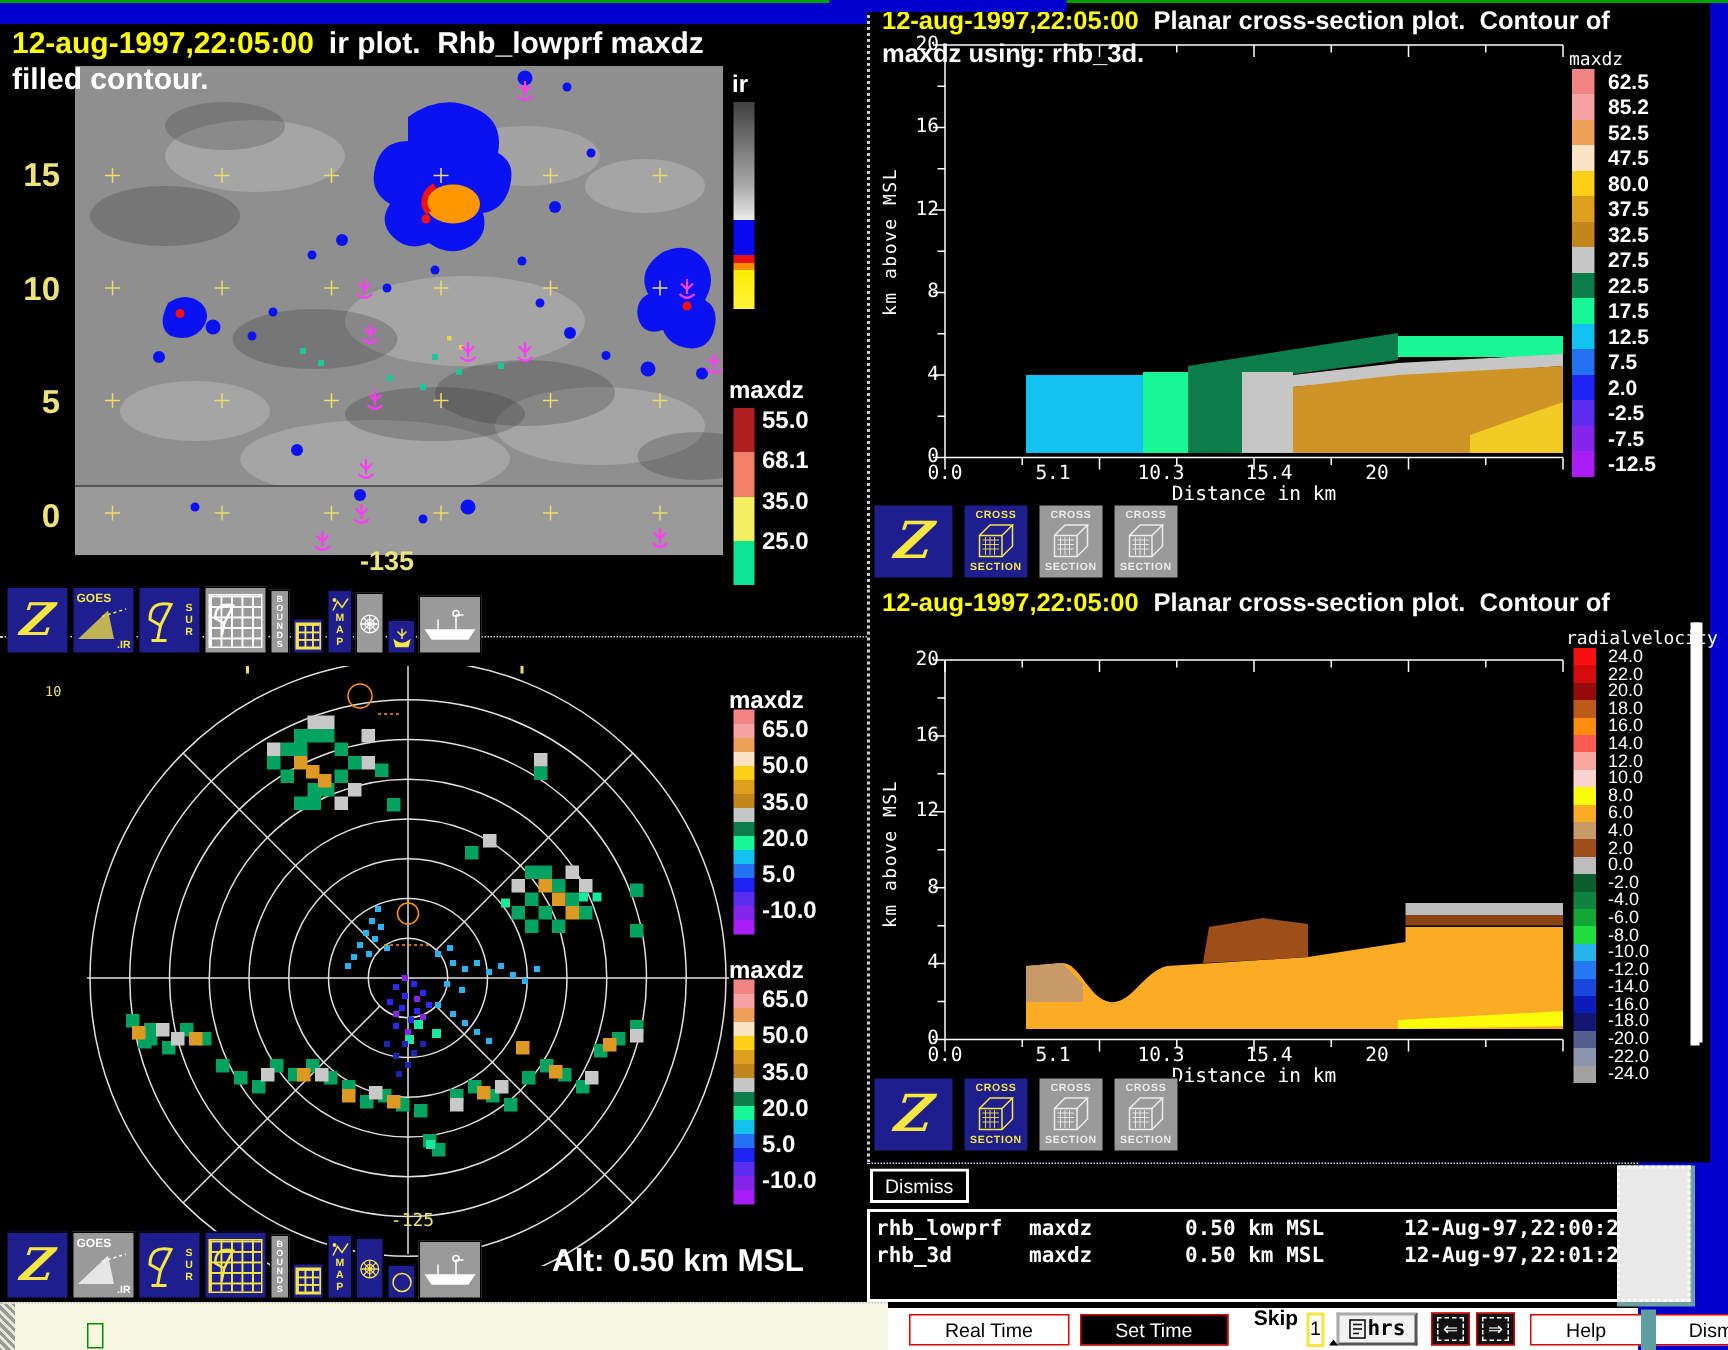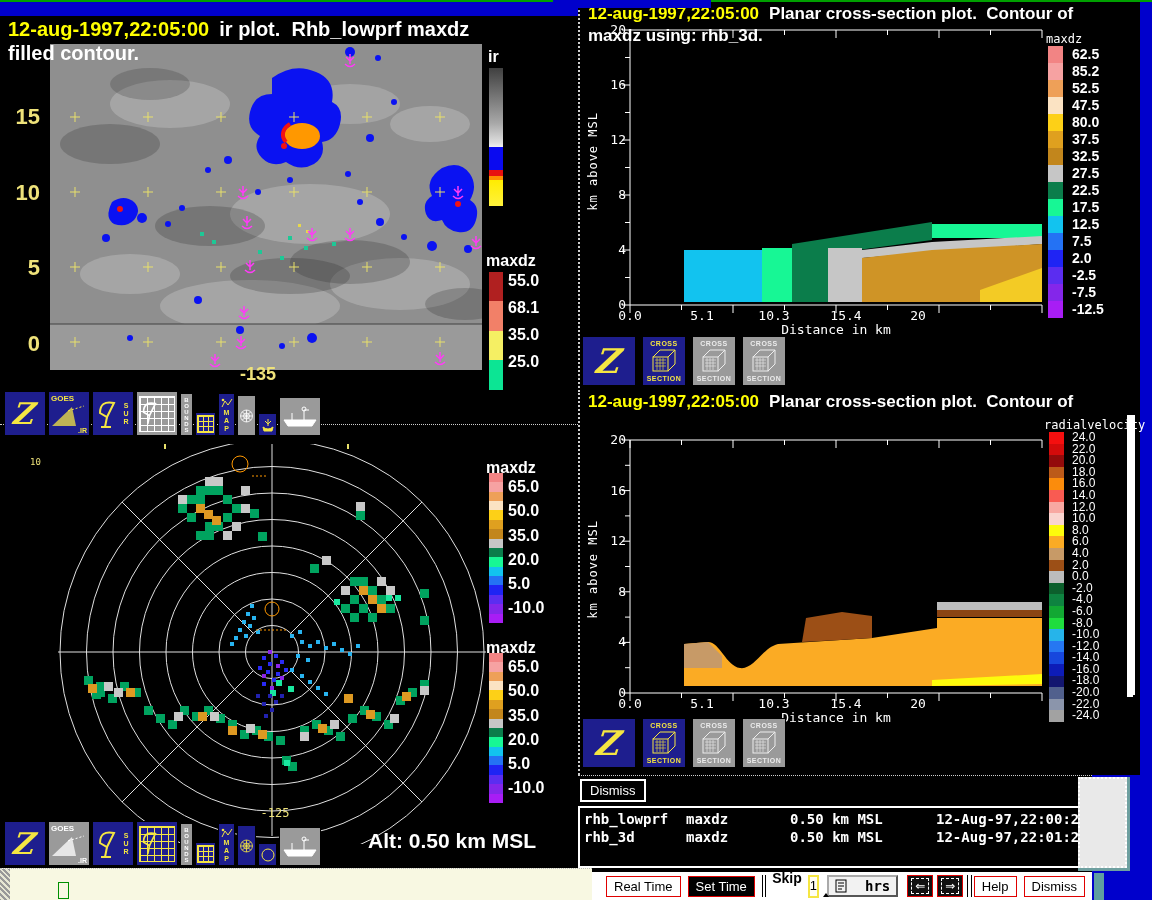--- a/index.html
+++ b/index.html
@@ -90,28 +90,28 @@
   .stable{position:absolute;left:0;top:30px;width:510px;height:62px;border:2px solid #fff;box-sizing:border-box;
           font-family:"DejaVu Sans Mono",monospace;font-weight:bold;font-size:14px;color:#fff;padding:2px 0 0 4px;}
   .srow{display:grid;grid-template-columns:102px 104px 146px auto;line-height:18px;white-space:pre;}
 
   
   .term-edge{position:absolute;left:0;top:0;width:10px;height:32px;background:repeating-linear-gradient(45deg,#999 0 2px,#e6e6d4 2px 4px);}
   .term-text{position:absolute;left:14px;top:-7px;font-family:"DejaVu Sans Mono",monospace;font-weight:bold;font-size:14px;color:#555;white-space:pre;}
   .term-cursor{position:absolute;left:58px;top:13px;width:9px;height:15px;border:1px solid #009000;}
 
   
-  .wbtn{border:1px solid #e00000;background:#fff;color:#000;font-size:13px;padding:2px 7px;margin-right:7px;white-space:nowrap;}
+  .wbtn{border:1px solid #e00000;background:#fff;color:#000;font-size:13px;padding:2px 23px;margin-right:7px;white-space:nowrap;}
   .wbtn.dark{background:#000;color:#fff;}
   .vsep{width:3px;height:22px;background:#000;margin-right:3px;}
   .skip-lbl{font-weight:bold;font-size:14px;margin:0 6px 16px 4px;color:#000;}
   .skip-field{width:32px;height:19px;border:2px solid #f5e642;background:#fffef4;color:#000;font-size:13px;
               text-align:center;line-height:17px;margin-right:8px;position:relative;}
   .caret{position:absolute;left:13px;bottom:-1px;width:0;height:0;border:3px solid transparent;border-bottom:4px solid #000;}
-  .hrs-btn{display:flex;align-items:center;gap:18px;border:2px outset #aaa;background:#f2f2f2;color:#000;
+  .hrs-btn{display:flex;align-items:center;gap:1px;border:2px outset #aaa;background:#f2f2f2;color:#000;
            font-family:"DejaVu Sans Mono",monospace;font-weight:bold;font-size:14px;padding:1px 6px;margin-right:9px;}
   .arr-btn{background:#111;border:1px solid #e00000;padding:2px 3px;margin-right:4px;}
   .arr-btn span{display:block;border:1px dashed #fff;color:#fff;font-size:12px;line-height:14px;padding:0 3px;}
 
   
   .sat{position:absolute;left:50px;top:28px;width:432px;height:326px;background-color:#8f8f8f;overflow:hidden;}
   .alt-label{position:absolute;color:#fff;font-weight:bold;font-size:21px;white-space:pre;}
   .mini-tick{position:absolute;color:#eee27a;font-family:"DejaVu Sans Mono",monospace;}
 </style>
 </head>

